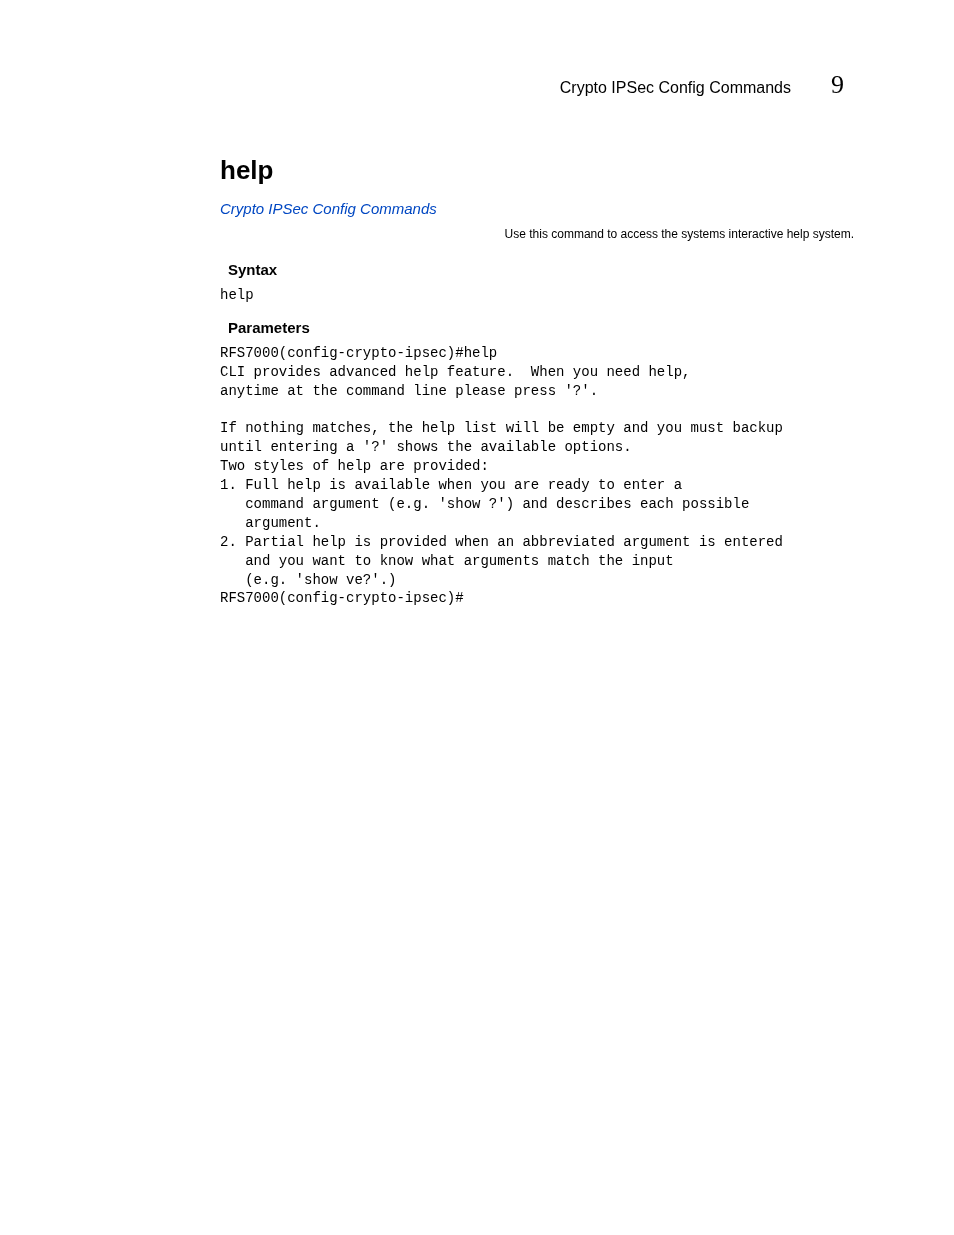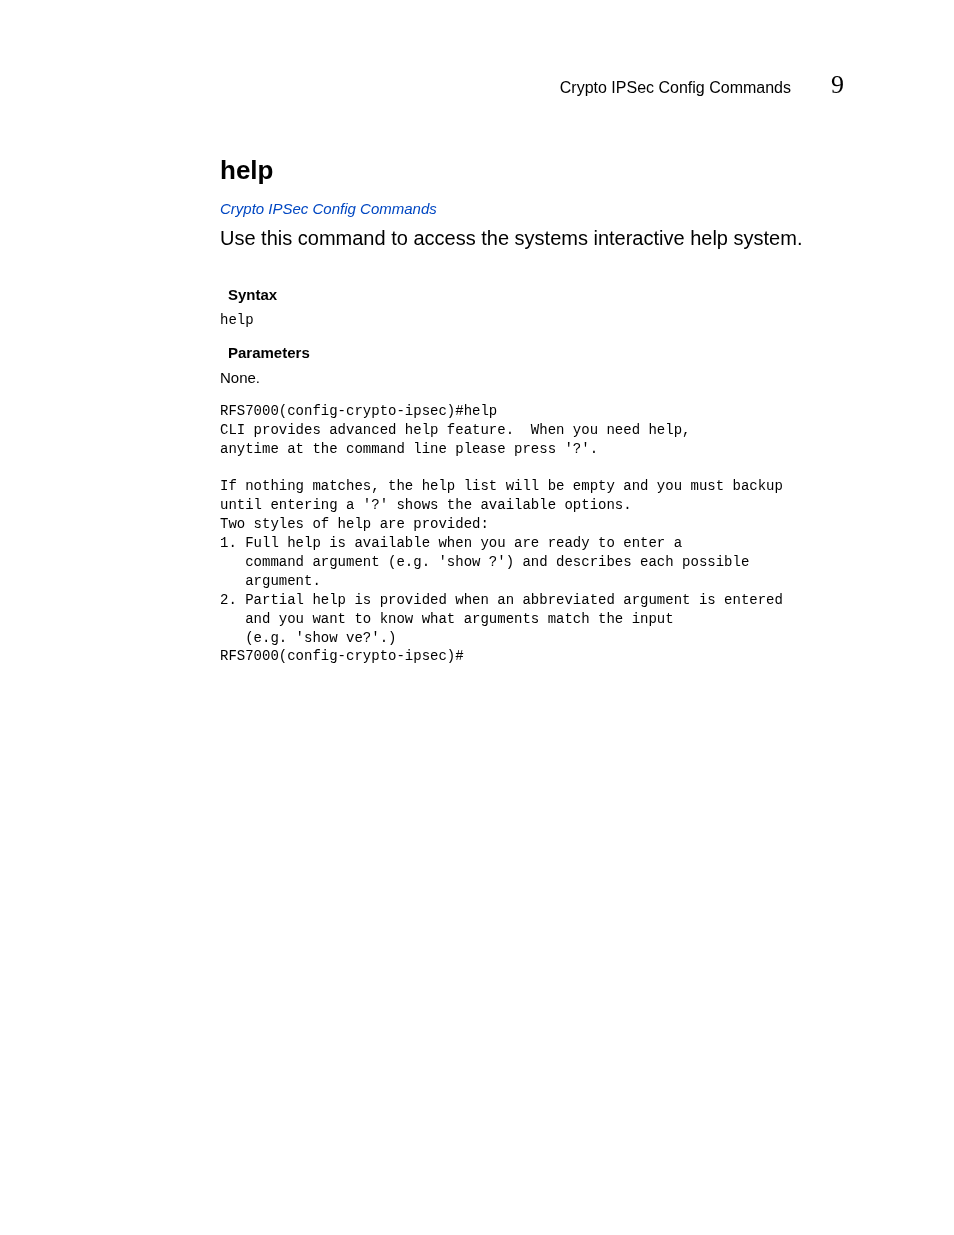--- a/index.html
+++ b/index.html
@@ -38,22 +38,23 @@
     margin: 0 0 14px 0;
   }
   .link {
     color: #0047c2;
     font-style: italic;
     font-size: 15px;
     margin: 0 0 10px 0;
     display: block;
   }
   .desc {
-    font-size: 20px;
-    margin: 0 0 36px 0;
+    font-size: 12px;
+    margin: 0 0 20px 0;
+    text-align: right;
   }
   .sub {
     font-size: 15px;
     font-weight: bold;
     margin: 10px 0 8px 8px;
   }
   .mono {
     font-family: "Courier New", Courier, monospace;
     font-size: 14px;
     white-space: pre;
@@ -78,21 +79,20 @@
   <h1 class="title">help</h1>
 
   <a class="link">Crypto IPSec Config Commands</a>
 
   <p class="desc">Use this command to access the systems interactive help system.</p>
 
   <div class="sub">Syntax</div>
   <div class="mono">help</div>
 
   <div class="sub">Parameters</div>
-  <p class="param-val">None.</p>
 
   <div class="mono">RFS7000(config-crypto-ipsec)#help
 CLI provides advanced help feature.  When you need help,
 anytime at the command line please press '?'.
 
 If nothing matches, the help list will be empty and you must backup
 until entering a '?' shows the available options.
 Two styles of help are provided:
 1. Full help is available when you are ready to enter a
    command argument (e.g. 'show ?') and describes each possible

